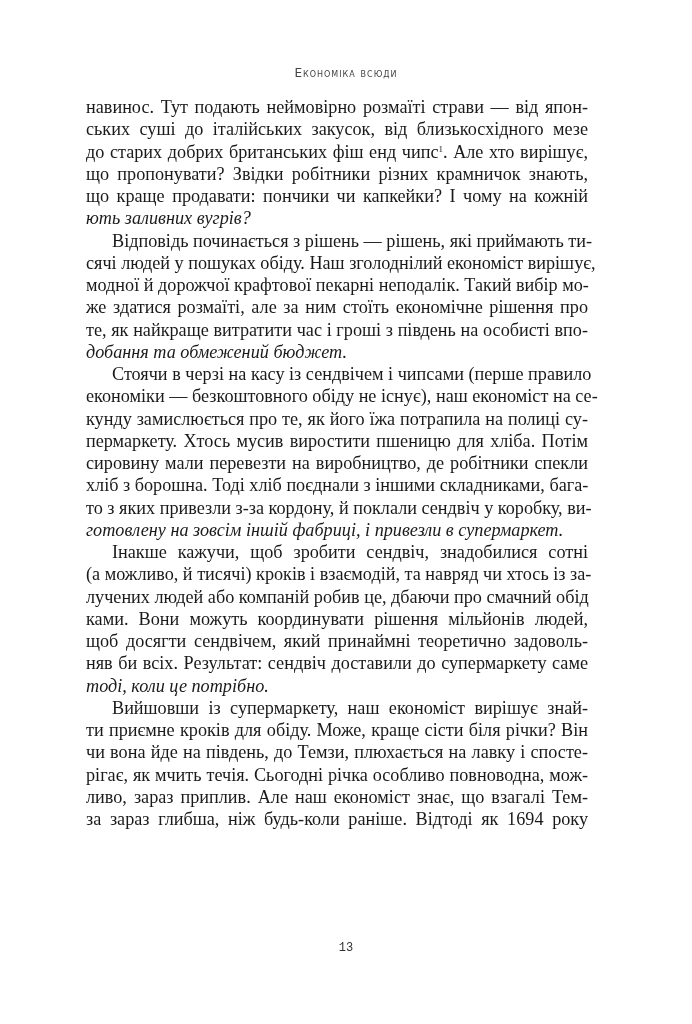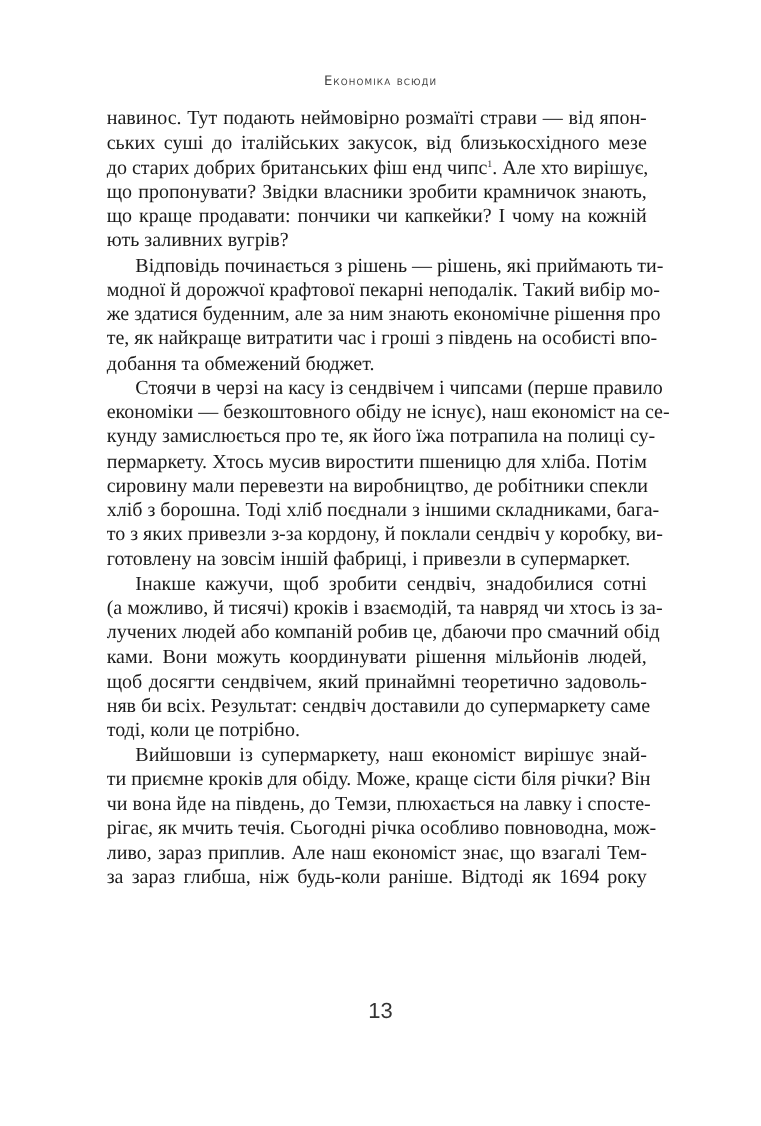--- a/index.html
+++ b/index.html
@@ -41,63 +41,64 @@
       font-size: 18.2px;
       line-height: 22.26px;
       color: #1a1a1a;
     }
     .line {
       display: block;
       white-space: nowrap;
       text-align: justify;
       text-align-last: justify;
       height: 22.26px;
-      margin-left: 11px;
     }
     .line.last {
       text-align-last: left;
+      font-style: italic;
     }
     .line.indent {
       padding-left: 26px;
     }
     .page-number {
       position: absolute;
-      top: 908px;
+      top: 941px;
       left: 0;
       width: 692px;
       text-align: center;
-      font-family: Liberation Sans, sans-serif;
-      font-size: 20px;
+      font-family: Liberation Mono, monospace;
+      font-size: 12px;
       color: #333;
     }
     sup.fn {
       font-size: 9px;
       vertical-align: 6px;
       line-height: 0;
     }
   </style>
 </head>
 <body>
 
 <div class="page">
   <div class="running-head">Економіка всюди</div>
 
   <div class="body-text" id="body-text">
       <div>
         <span class="line">навинос. Тут подають неймовірно розмаїті страви — від япон-</span>
         <span class="line">ських суші до італійських закусок, від близькосхідного мезе</span>
         <span class="line">до старих добрих британських фіш енд чипс<sup class="fn">1</sup>. Але хто вирішує,</span>
-        <span class="line">що пропонувати? Звідки власники зробити крамничок знають,</span>
+        <span class="line">що пропонувати? Звідки робітники різних крамничок знають,</span>
         <span class="line">що краще продавати: пончики чи капкейки? І чому на кожній</span>
         <span class="line last">ють заливних вугрів?</span>
       </div>
       <div>
         <span class="line indent">Відповідь починається з рішень — рішень, які приймають ти-</span>
+        <span class="line">сячі людей у пошуках обіду. Наш зголоднілий економіст вирішує,</span>
         <span class="line">модної й дорожчої крафтової пекарні неподалік. Такий вибір мо-</span>
-        <span class="line">же здатися буденним, але за ним знають економічне рішення про</span>
+        <span class="line">же здатися розмаїті, але за ним стоїть економічне рішення про</span>
         <span class="line">те, як найкраще витратити час і гроші з південь на особисті впо-</span>
         <span class="line last">добання та обмежений бюджет.</span>
       </div>
       <div>
         <span class="line indent">Стоячи в черзі на касу із сендвічем і чипсами (перше правило</span>
         <span class="line">економіки — безкоштовного обіду не існує), наш економіст на се-</span>
         <span class="line">кунду замислюється про те, як його їжа потрапила на полиці су-</span>
         <span class="line">пермаркету. Хтось мусив виростити пшеницю для хліба. Потім</span>
         <span class="line">сировину мали перевезти на виробництво, де робітники спекли</span>
         <span class="line">хліб з борошна. Тоді хліб поєднали з іншими складниками, бага-</span>

